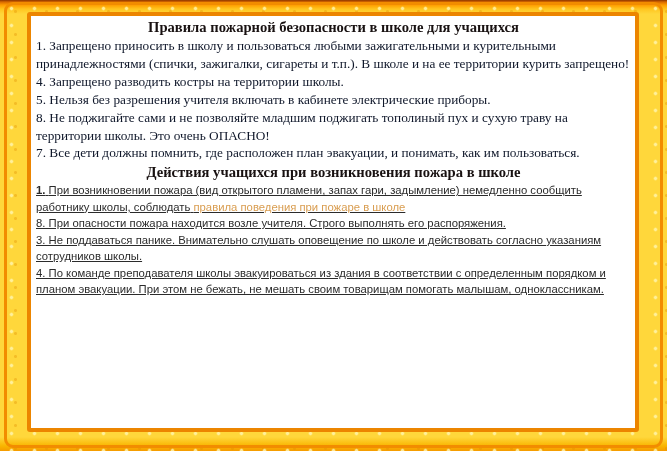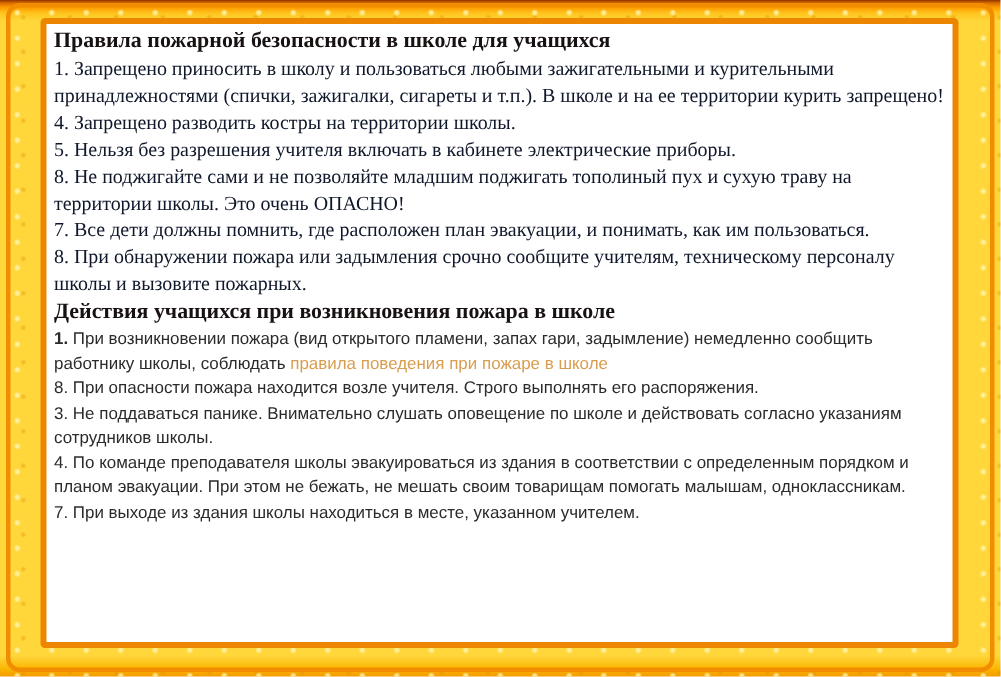--- a/index.html
+++ b/index.html
@@ -35,61 +35,61 @@
     border: 4px solid #ec8500;
     border-radius: 3px;
     padding: 1px 4px 0 5px;
     overflow: hidden;
   }
   .title {
     margin: 1px 0 1px 0;
     font-size: 14.6px;
     line-height: 18px;
     font-weight: bold;
+    text-align: center;
     color: #181111;
   }
   .s1 {
     margin: 0;
     font-size: 13.3px;
     line-height: 17.9px;
     color: #0f172a;
   }
   .s2 {
     margin: 0;
     font-family: "Liberation Sans", "DejaVu Sans", sans-serif;
     font-size: 11.3px;
     line-height: 16.5px;
     color: #2b2b2b;
+    text-decoration: underline;
   }
   .b { font-weight: bold; }
   .link { color: #d99d50; cursor: pointer; }
 </style>
 </head>
 <body>
 
 <div class="frame">
   <div class="frame-line"></div>
 
   <div class="content">
 
     <h1 class="title">Правила пожарной безопасности в школе для учащихся</h1>
 
     <p class="s1">1. Запрещено приносить в школу и пользоваться любыми зажигательными и курительными принадлежностями (спички, зажигалки, сигареты и т.п.). В школе и на ее территории курить запрещено!</p>
     <p class="s1">4. Запрещено разводить костры на территории школы.</p>
     <p class="s1">5. Нельзя без разрешения учителя включать в кабинете электрические приборы.</p>
     <p class="s1">8. Не поджигайте сами и не позволяйте младшим поджигать тополиный пух и сухую траву на территории школы. Это очень ОПАСНО!</p>
     <p class="s1">7. Все дети должны помнить, где расположен план эвакуации, и понимать, как им пользоваться.</p>
-    <p class="s1">8. При обнаружении пожара или задымления срочно сообщите учителям, техническому персоналу школы и вызовите пожарных.</p>
 
     <h2 class="title">Действия учащихся при возникновения пожара в школе</h2>
 
     <p class="s2">
       <span class="b">1.</span>
       <span>При возникновении пожара (вид открытого пламени, запах гари, задымление) немедленно сообщить работнику школы, соблюдать</span>
       <span class="link">правила поведения при пожаре в школе</span>
     </p>
     <p class="s2">8. При опасности пожара находится возле учителя. Строго выполнять его распоряжения.</p>
     <p class="s2">3. Не поддаваться панике. Внимательно слушать оповещение по школе и действовать согласно указаниям сотрудников школы.</p>
     <p class="s2">4. По команде преподавателя школы эвакуироваться из здания в соответствии с определенным порядком и планом эвакуации. При этом не бежать, не мешать своим товарищам помогать малышам, одноклассникам.</p>
-    <p class="s2">7. При выходе из здания школы находиться в месте, указанном учителем.</p>
 
   </div>
 </div>
 
 </body></html>

